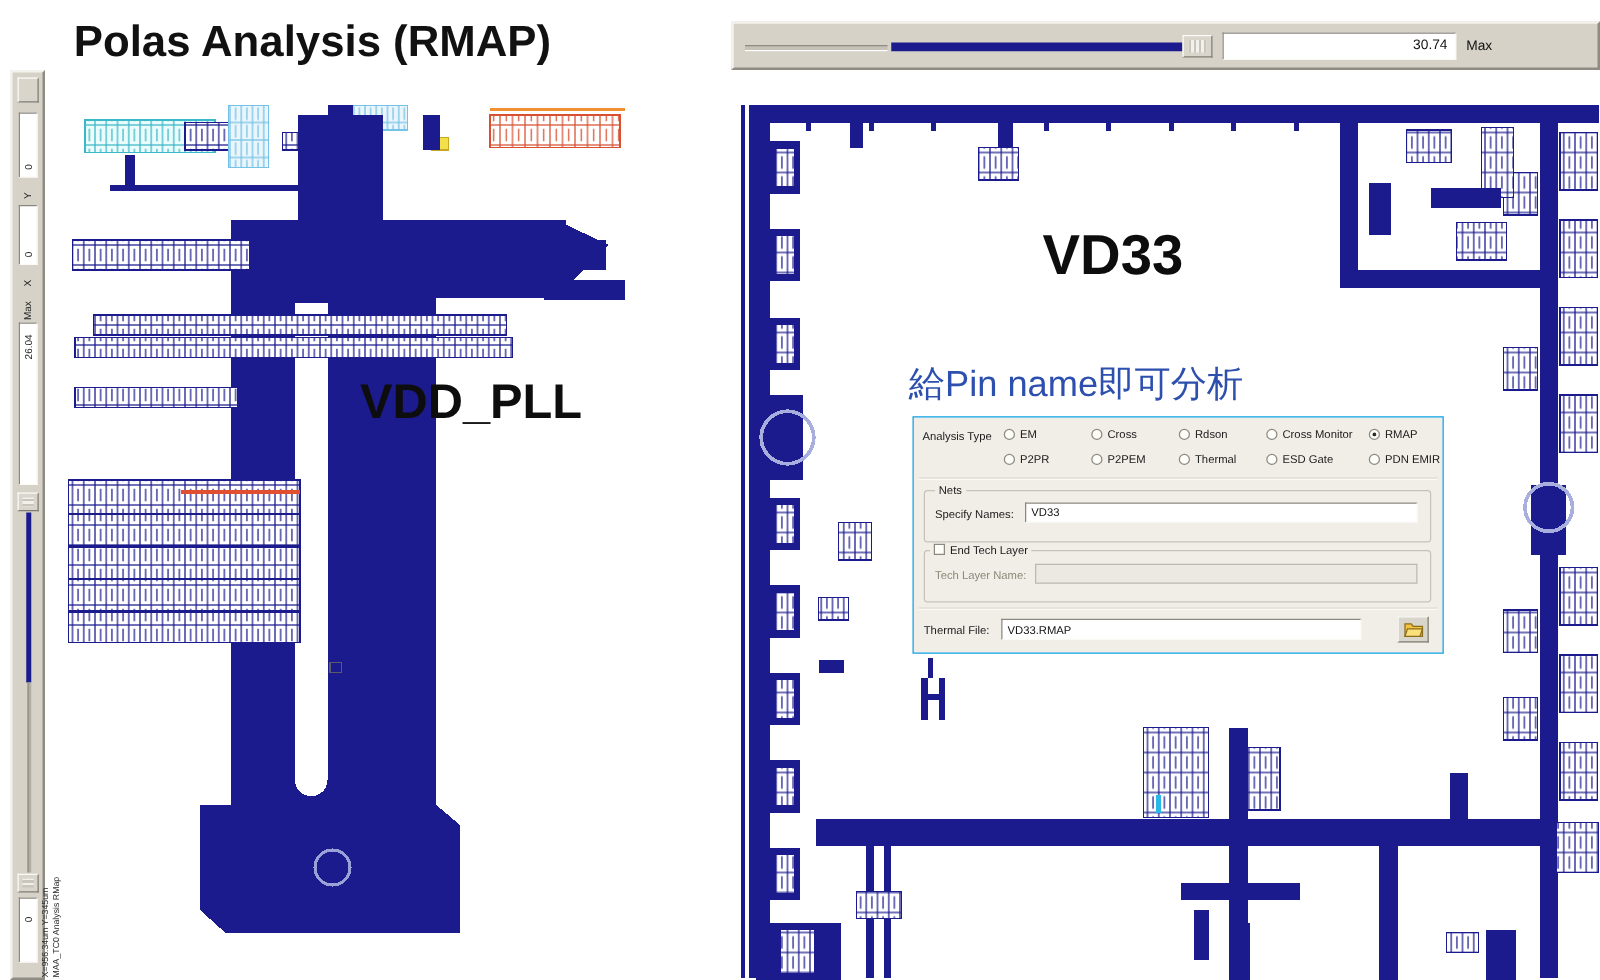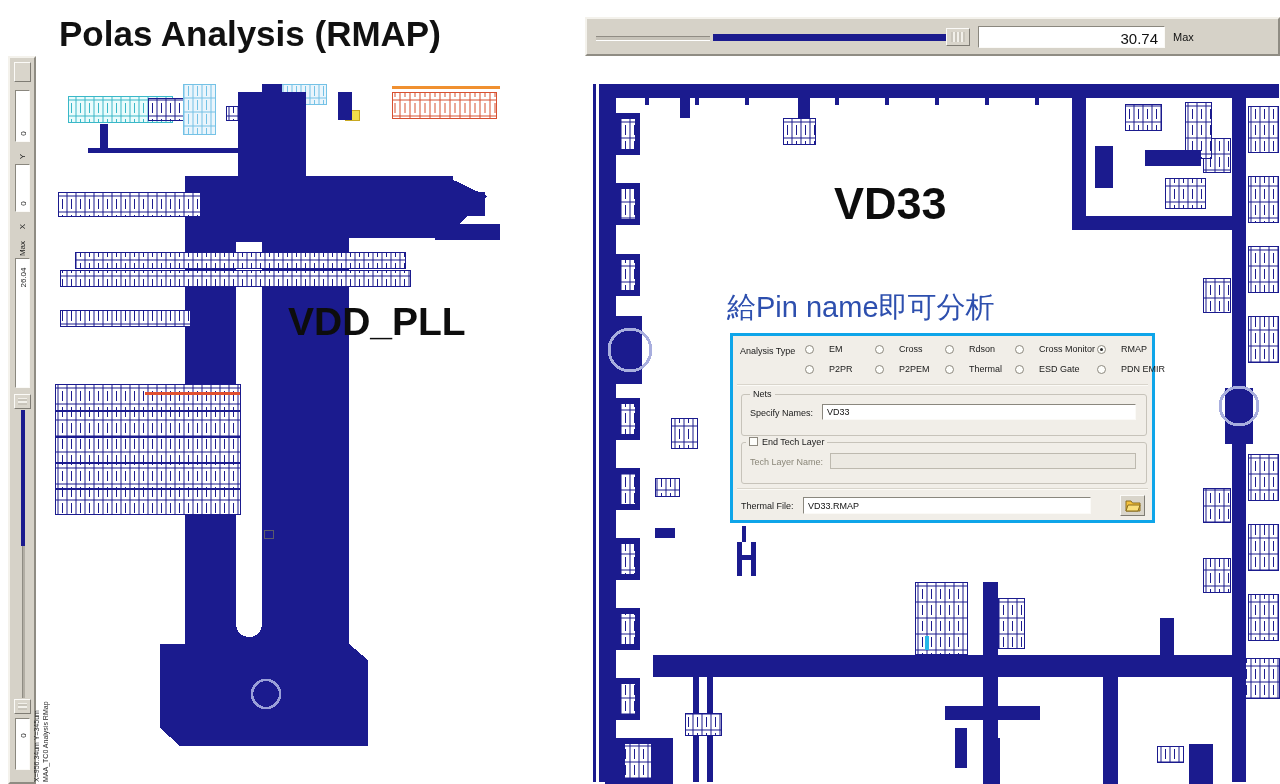--- a/index.html
+++ b/index.html
@@ -32,34 +32,34 @@
   .net-label-left{left:288px;top:300px;font-size:39px;font-weight:bold;color:#0d0d0d;}
 
   
   .right-toolbar{left:585px;top:17px;width:695px;height:39px;}
   .rt-groove{position:absolute;left:9px;top:17px;width:114px;height:3px;background:#c6c2b8;
              border-top:1px solid #908c84;border-bottom:1px solid #fff;}
   .rt-track{position:absolute;left:126px;top:15px;width:233px;height:7px;background:#1b1b8e;}
   .rt-handle{position:absolute;left:359px;top:9px;width:24px;height:18px;}
   .rt-handle .g{position:absolute;left:4px;top:3px;right:4px;bottom:3px;
                 background:repeating-linear-gradient(90deg,#c9c5bb 0 2px,#f2f0ea 2px 4px);}
-  .rt-field{position:absolute;left:391px;top:7px;width:187px;height:22px;font-size:15px;
+  .rt-field{position:absolute;left:391px;top:7px;width:187px;height:22px;font-size:11px;
             text-align:right;padding:3px 6px 0 0;color:#111;}
   .rt-max{position:absolute;left:586px;top:12px;font-size:11px;color:#111;}
 
   
   .right-canvas{left:585px;top:58px;}
   .net-label-right{left:834px;top:178px;font-size:45px;font-weight:bold;color:#0d0d0d;}
   .annotation{left:727px;top:288px;font-size:29px;color:#2d4fae;}
 
   
   .dialog{left:730px;top:333px;width:425px;height:190px;background:#f1eee8;
-          border:3px solid #0ea5e9;box-sizing:border-box;font-size:9px;color:#1a1a1a;}
+          border:1px solid #0ea5e9;box-sizing:border-box;font-size:9px;color:#1a1a1a;}
   .dlg-label{position:absolute;white-space:nowrap;}
-  .radio-item{position:absolute;display:flex;align-items:center;gap:15px;white-space:nowrap;cursor:default;}
+  .radio-item{position:absolute;display:flex;align-items:center;gap:4px;white-space:nowrap;cursor:default;}
   .radio{position:relative;width:9px;height:9px;border-radius:50%;background:#fdfdfa;
          border:1px solid #8d897f;box-sizing:border-box;flex:0 0 auto;}
   .radio.sel::after{content:'';position:absolute;left:2px;top:2px;width:3px;height:3px;
          border-radius:50%;background:#2b2b2b;}
   .sep{position:absolute;left:4px;right:4px;height:0;border-top:1px solid #d9d5cc;
        border-bottom:1px solid #fbfaf6;}
   .grp{position:absolute;border:1px solid #c7c3ba;border-radius:3px;}
   .grp-legend{position:absolute;top:-6px;left:8px;background:#f1eee8;padding:0 3px;white-space:nowrap;}
   .txt{position:absolute;font-family:"Liberation Sans",sans-serif;font-size:9px;color:#111;
        background:#fff;border:1px solid #8a877e;border-bottom-color:#fbfaf7;border-right-color:#fbfaf7;

